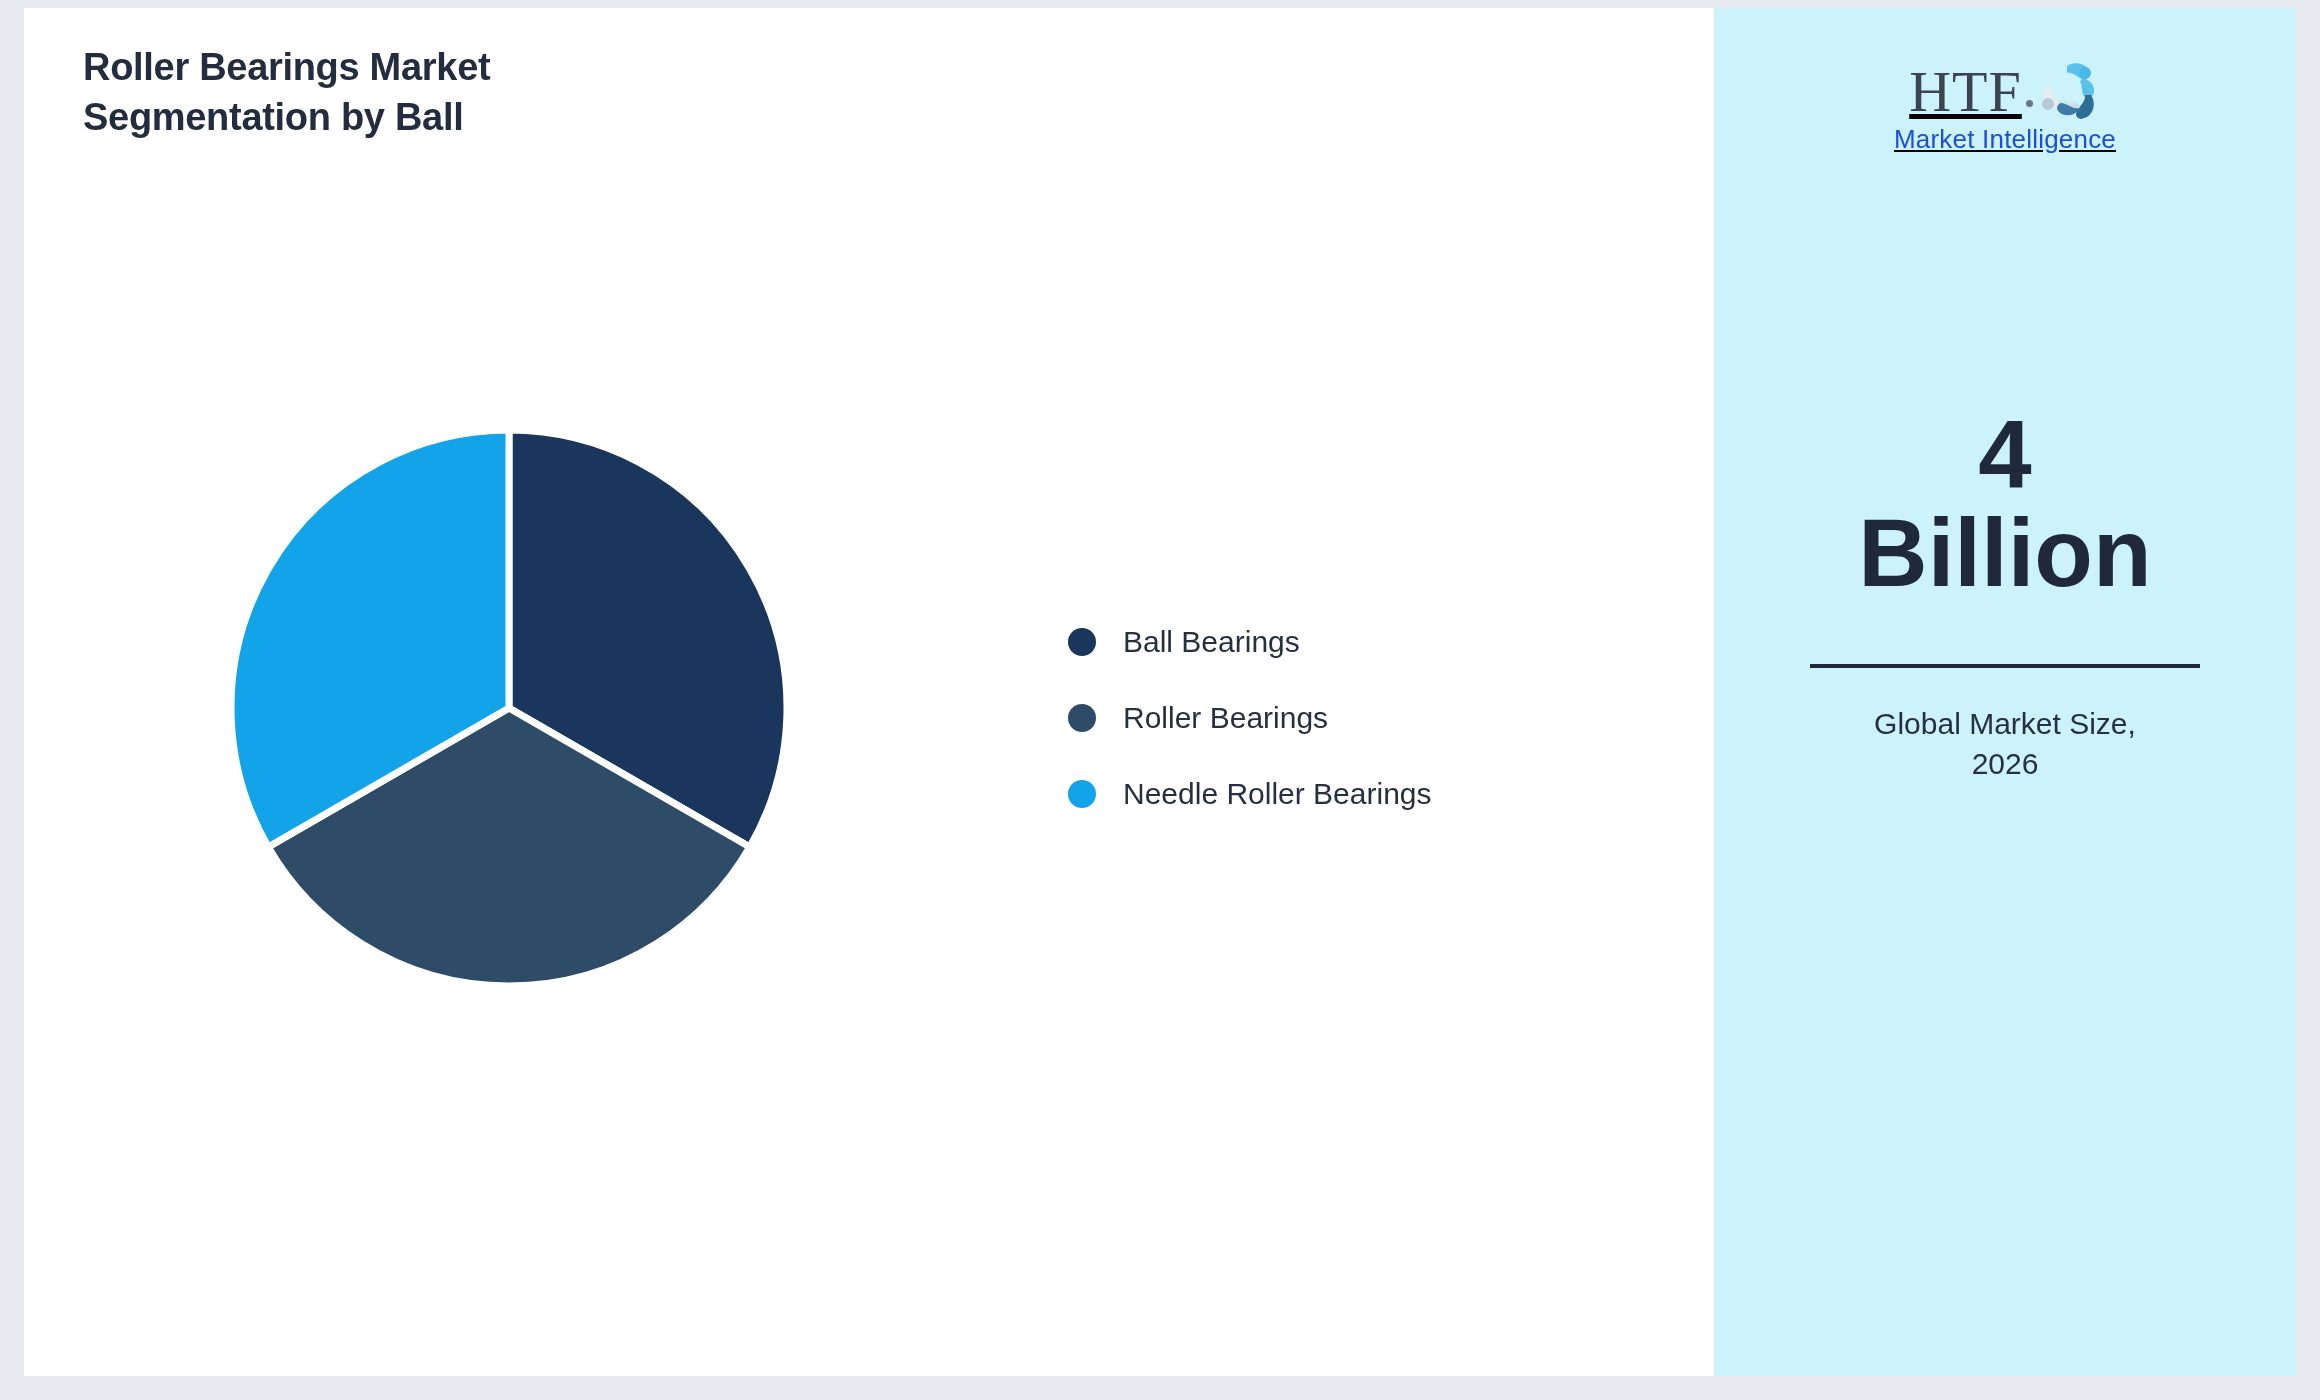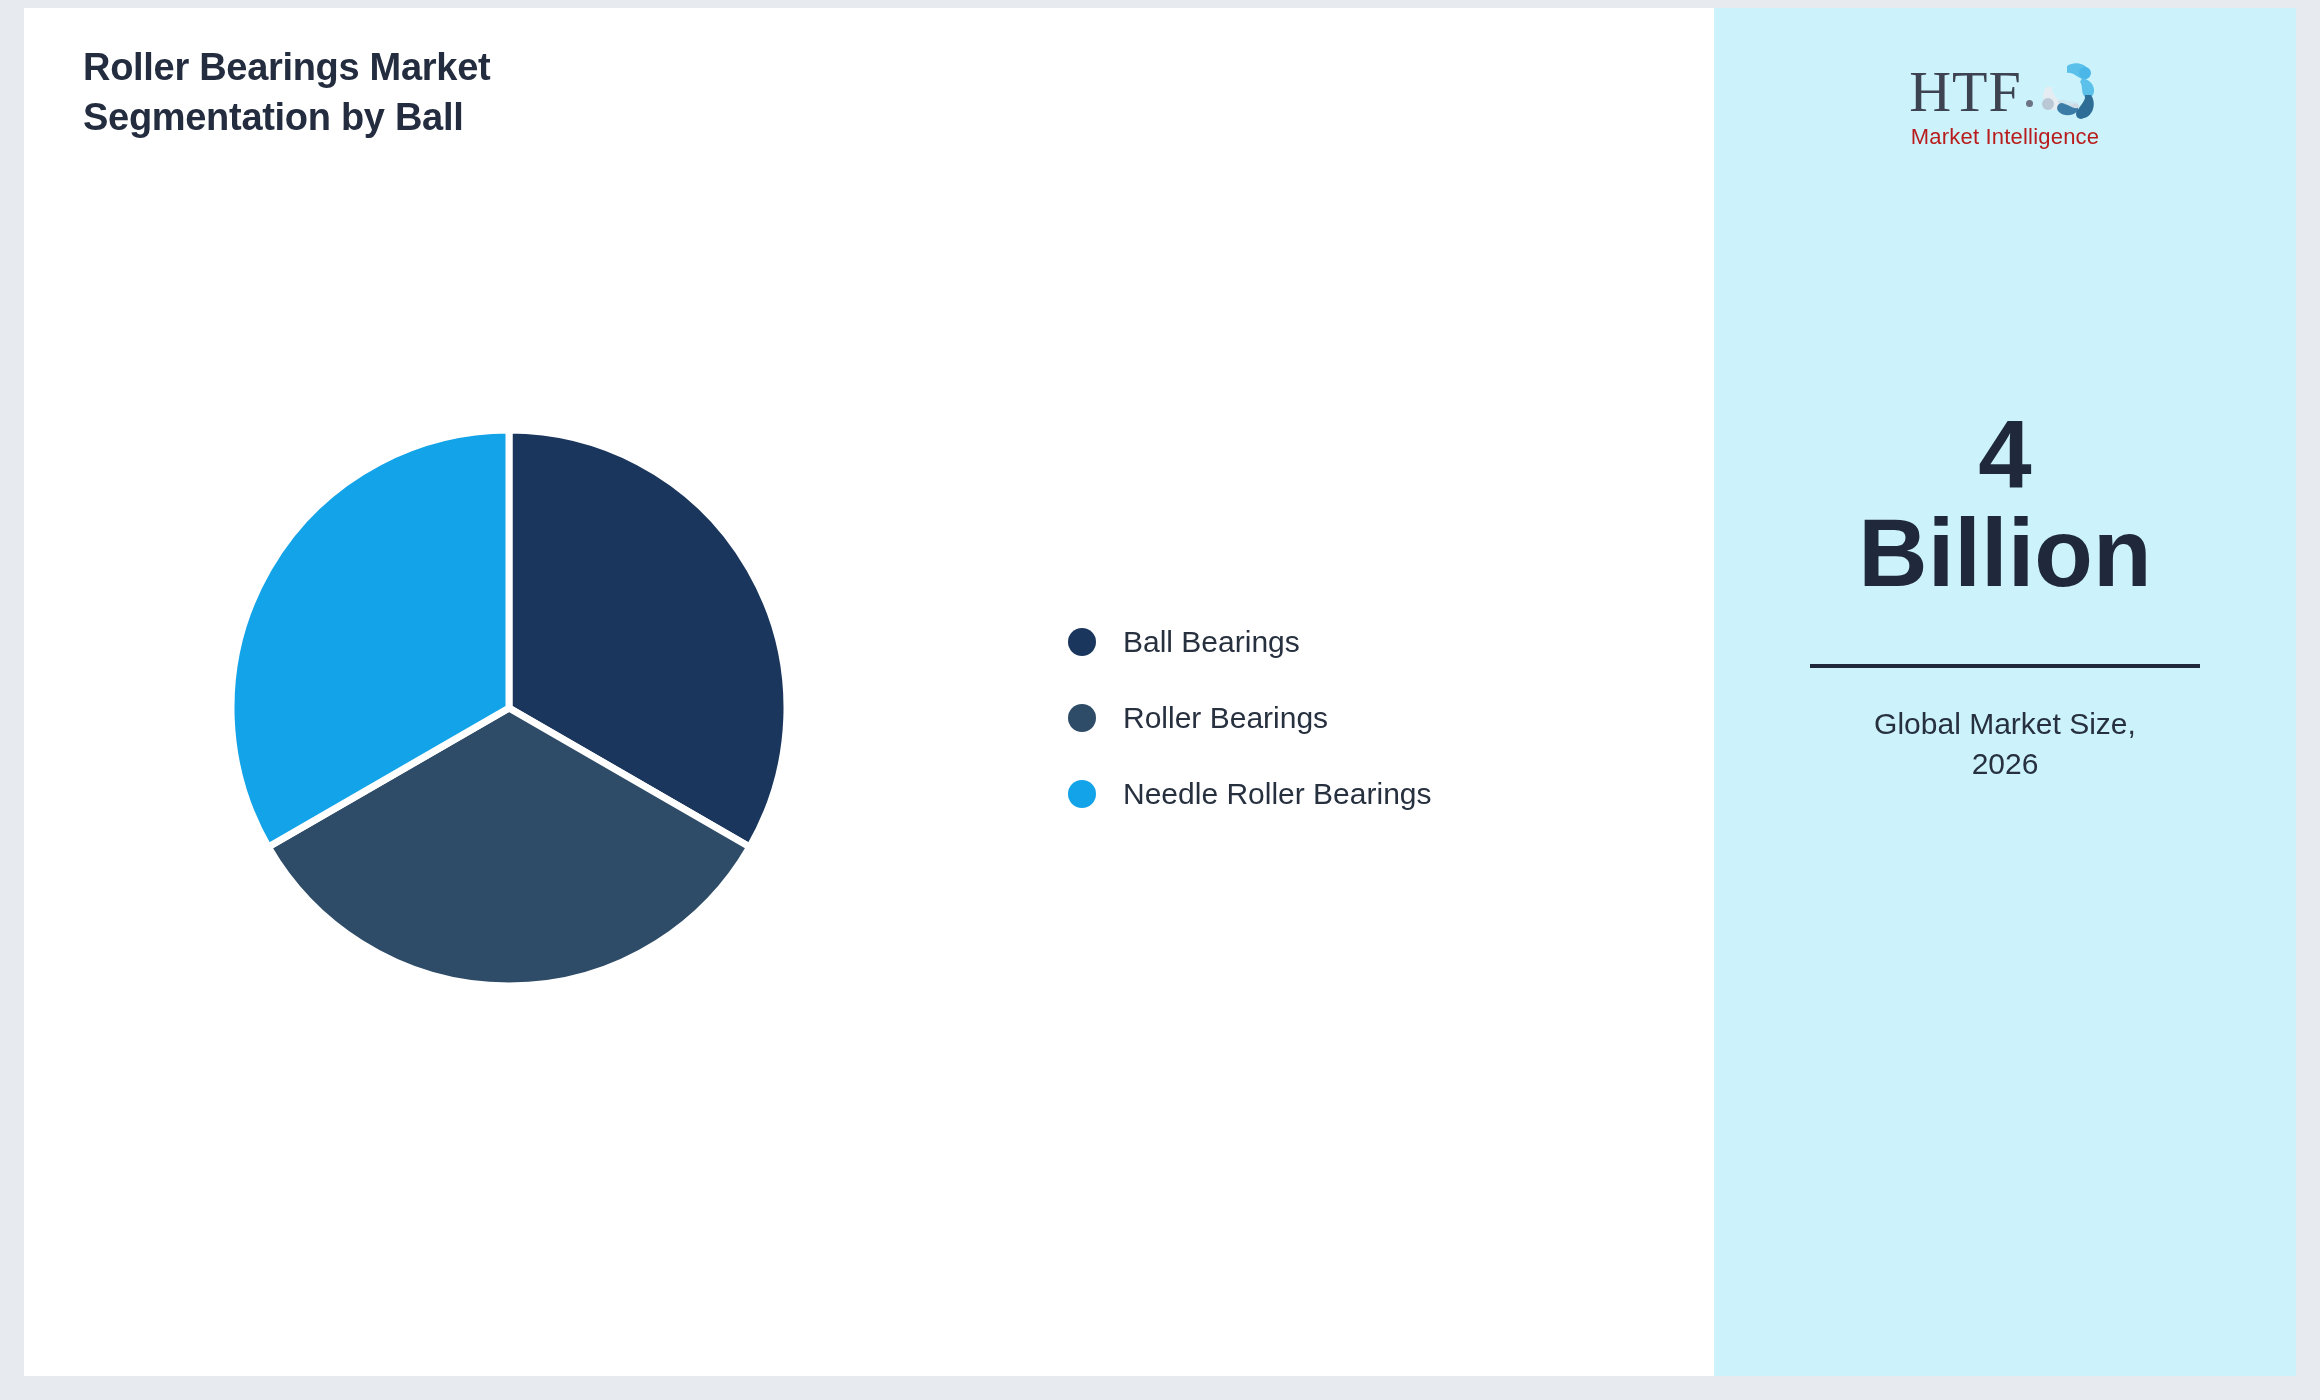--- a/index.html
+++ b/index.html
@@ -100,20 +100,21 @@
   .logo {
     position: absolute;
     left: 0;
     right: 0;
     top: 50px;
     height: 108px;
     display: flex;
     flex-direction: column;
     align-items: center;
     justify-content: flex-start;
+    text-decoration: underline;
   }
   .logo-row {
     display: flex;
     align-items: center;
     justify-content: center;
     height: 68px;
   }
   .logo-htf {
     font-family: "Liberation Serif", serif;
     font-size: 58px;
@@ -128,22 +129,22 @@
     background: #6d7382;
     margin: 22px 3px 0 4px;
   }
   .logo-mark {
     width: 64px;
     height: 62px;
     margin-left: 1px;
     margin-top: -4px;
   }
   .logo-sub {
-    font-size: 22px;
-    color: #b91c1c;
+    font-size: 26px;
+    color: #1d4ed8;
     margin-top: -2px;
     letter-spacing: 0.2px;
   }
 
   .stat-block {
     position: absolute;
     left: 0;
     right: 0;
     top: 398px;
     text-align: center;

